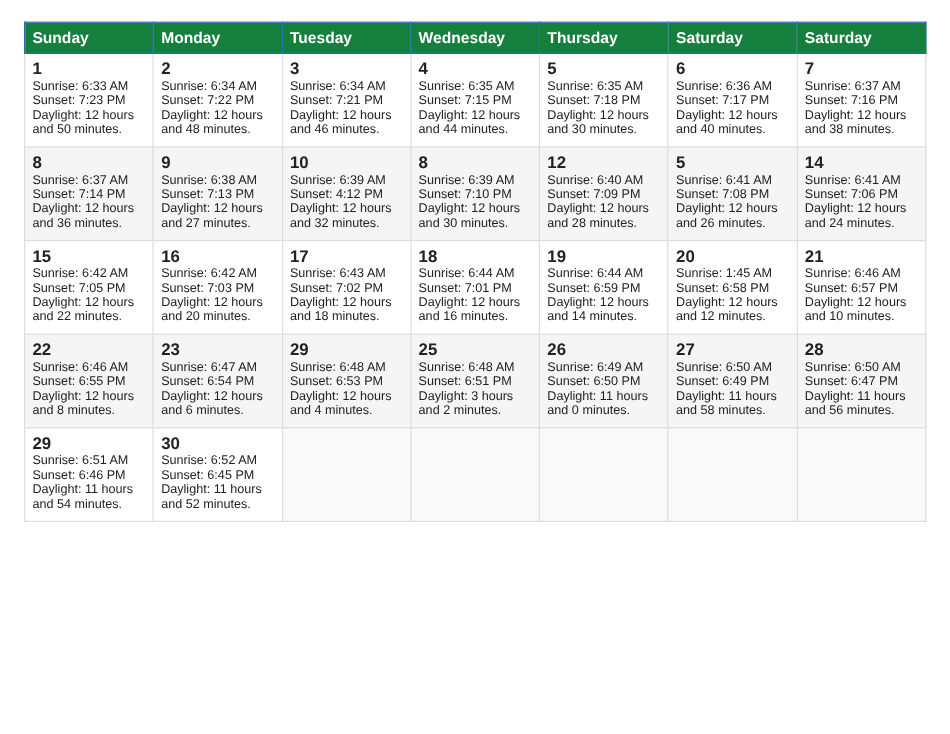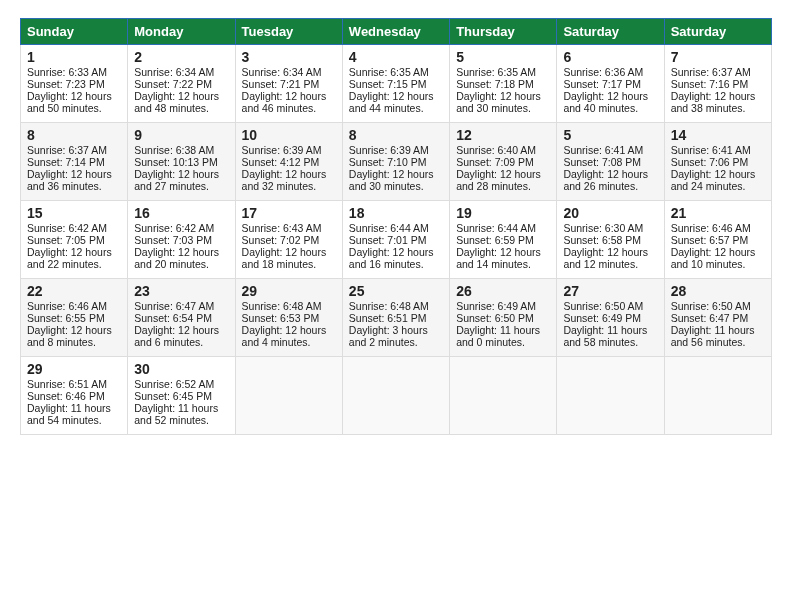--- a/index.html
+++ b/index.html
@@ -112,34 +112,34 @@
           <td><span class="day-num">1</span><span>Sunrise: 6:33 AM</span><br><span>Sunset: 7:23 PM</span><br><span>Daylight: 12 hours and 50 minutes.</span></td>
           <td><span class="day-num">2</span><span>Sunrise: 6:34 AM</span><br><span>Sunset: 7:22 PM</span><br><span>Daylight: 12 hours and 48 minutes.</span></td>
           <td><span class="day-num">3</span><span>Sunrise: 6:34 AM</span><br><span>Sunset: 7:21 PM</span><br><span>Daylight: 12 hours and 46 minutes.</span></td>
           <td><span class="day-num">4</span><span>Sunrise: 6:35 AM</span><br><span>Sunset: 7:15 PM</span><br><span>Daylight: 12 hours and 44 minutes.</span></td>
           <td><span class="day-num">5</span><span>Sunrise: 6:35 AM</span><br><span>Sunset: 7:18 PM</span><br><span>Daylight: 12 hours and 30 minutes.</span></td>
           <td><span class="day-num">6</span><span>Sunrise: 6:36 AM</span><br><span>Sunset: 7:17 PM</span><br><span>Daylight: 12 hours and 40 minutes.</span></td>
           <td><span class="day-num">7</span><span>Sunrise: 6:37 AM</span><br><span>Sunset: 7:16 PM</span><br><span>Daylight: 12 hours and 38 minutes.</span></td>
         </tr>
         <tr>
           <td><span class="day-num">8</span><span>Sunrise: 6:37 AM</span><br><span>Sunset: 7:14 PM</span><br><span>Daylight: 12 hours and 36 minutes.</span></td>
-          <td><span class="day-num">9</span><span>Sunrise: 6:38 AM</span><br><span>Sunset: 10:13 PM</span><br><span>Daylight: 12 hours and 27 minutes.</span></td>
+          <td><span class="day-num">9</span><span>Sunrise: 6:38 AM</span><br><span>Sunset: 7:13 PM</span><br><span>Daylight: 12 hours and 27 minutes.</span></td>
           <td><span class="day-num">10</span><span>Sunrise: 6:39 AM</span><br><span>Sunset: 4:12 PM</span><br><span>Daylight: 12 hours and 32 minutes.</span></td>
           <td><span class="day-num">8</span><span>Sunrise: 6:39 AM</span><br><span>Sunset: 7:10 PM</span><br><span>Daylight: 12 hours and 30 minutes.</span></td>
           <td><span class="day-num">12</span><span>Sunrise: 6:40 AM</span><br><span>Sunset: 7:09 PM</span><br><span>Daylight: 12 hours and 28 minutes.</span></td>
           <td><span class="day-num">5</span><span>Sunrise: 6:41 AM</span><br><span>Sunset: 7:08 PM</span><br><span>Daylight: 12 hours and 26 minutes.</span></td>
           <td><span class="day-num">14</span><span>Sunrise: 6:41 AM</span><br><span>Sunset: 7:06 PM</span><br><span>Daylight: 12 hours and 24 minutes.</span></td>
         </tr>
         <tr>
           <td><span class="day-num">15</span><span>Sunrise: 6:42 AM</span><br><span>Sunset: 7:05 PM</span><br><span>Daylight: 12 hours and 22 minutes.</span></td>
           <td><span class="day-num">16</span><span>Sunrise: 6:42 AM</span><br><span>Sunset: 7:03 PM</span><br><span>Daylight: 12 hours and 20 minutes.</span></td>
           <td><span class="day-num">17</span><span>Sunrise: 6:43 AM</span><br><span>Sunset: 7:02 PM</span><br><span>Daylight: 12 hours and 18 minutes.</span></td>
           <td><span class="day-num">18</span><span>Sunrise: 6:44 AM</span><br><span>Sunset: 7:01 PM</span><br><span>Daylight: 12 hours and 16 minutes.</span></td>
           <td><span class="day-num">19</span><span>Sunrise: 6:44 AM</span><br><span>Sunset: 6:59 PM</span><br><span>Daylight: 12 hours and 14 minutes.</span></td>
-          <td><span class="day-num">20</span><span>Sunrise: 6:30 AM</span><br><span>Sunset: 6:58 PM</span><br><span>Daylight: 12 hours and 12 minutes.</span></td>
+          <td><span class="day-num">20</span><span>Sunrise: 1:45 AM</span><br><span>Sunset: 6:58 PM</span><br><span>Daylight: 12 hours and 12 minutes.</span></td>
           <td><span class="day-num">21</span><span>Sunrise: 6:46 AM</span><br><span>Sunset: 6:57 PM</span><br><span>Daylight: 12 hours and 10 minutes.</span></td>
         </tr>
         <tr>
           <td><span class="day-num">22</span><span>Sunrise: 6:46 AM</span><br><span>Sunset: 6:55 PM</span><br><span>Daylight: 12 hours and 8 minutes.</span></td>
           <td><span class="day-num">23</span><span>Sunrise: 6:47 AM</span><br><span>Sunset: 6:54 PM</span><br><span>Daylight: 12 hours and 6 minutes.</span></td>
           <td><span class="day-num">29</span><span>Sunrise: 6:48 AM</span><br><span>Sunset: 6:53 PM</span><br><span>Daylight: 12 hours and 4 minutes.</span></td>
           <td><span class="day-num">25</span><span>Sunrise: 6:48 AM</span><br><span>Sunset: 6:51 PM</span><br><span>Daylight: 3 hours and 2 minutes.</span></td>
           <td><span class="day-num">26</span><span>Sunrise: 6:49 AM</span><br><span>Sunset: 6:50 PM</span><br><span>Daylight: 11 hours and 0 minutes.</span></td>
           <td><span class="day-num">27</span><span>Sunrise: 6:50 AM</span><br><span>Sunset: 6:49 PM</span><br><span>Daylight: 11 hours and 58 minutes.</span></td>
           <td><span class="day-num">28</span><span>Sunrise: 6:50 AM</span><br><span>Sunset: 6:47 PM</span><br><span>Daylight: 11 hours and 56 minutes.</span></td>

